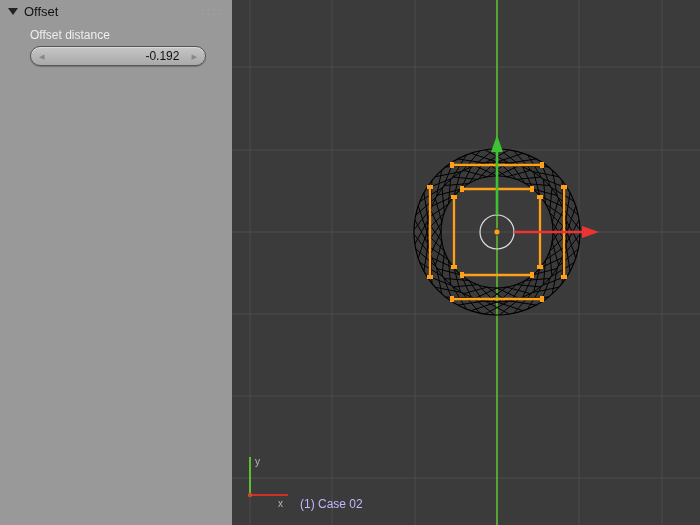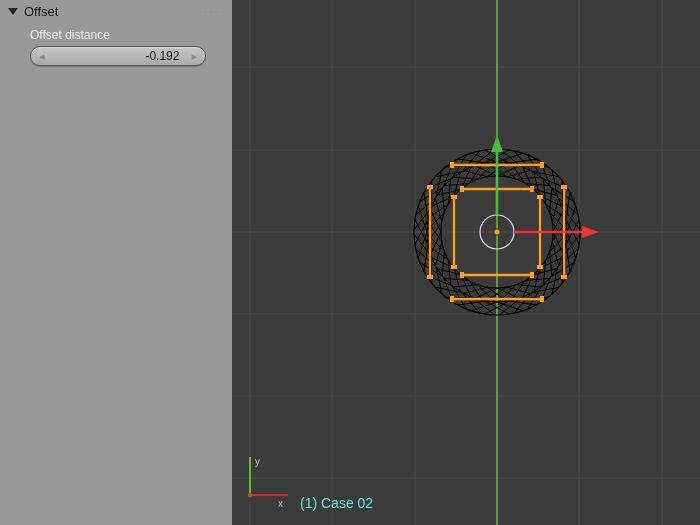--- a/index.html
+++ b/index.html
@@ -97,22 +97,22 @@
   }
   .viewport svg {
     position: absolute;
     left: 0; top: 0;
     width: 468px; height: 525px;
   }
   .scene-label {
     position: absolute;
     left: 68px;
     bottom: 14px;
-    color: #5eead4;
-    font-size: 14px;
+    color: #c4b5fd;
+    font-size: 12px;
   }
   
   .grid line { stroke: #4c4c4c; stroke-width: 1; }
   .axis-y { stroke: #5fbf2f; stroke-width: 1.6; }
   .wreath .leaf { stroke: #000; stroke-width: 1; }
   .select-edge { stroke: #ff9f1a; stroke-width: 2.3; }
   .select-vert { fill: #ff9f1a; }
   .center-circle { stroke: #ddd; stroke-width: 1.2; fill: none; }
   .center-dot { fill: #ff9f1a; stroke: #333; stroke-width: 1; }
   .manip-red { stroke: #e33; stroke-width: 2.6; }

